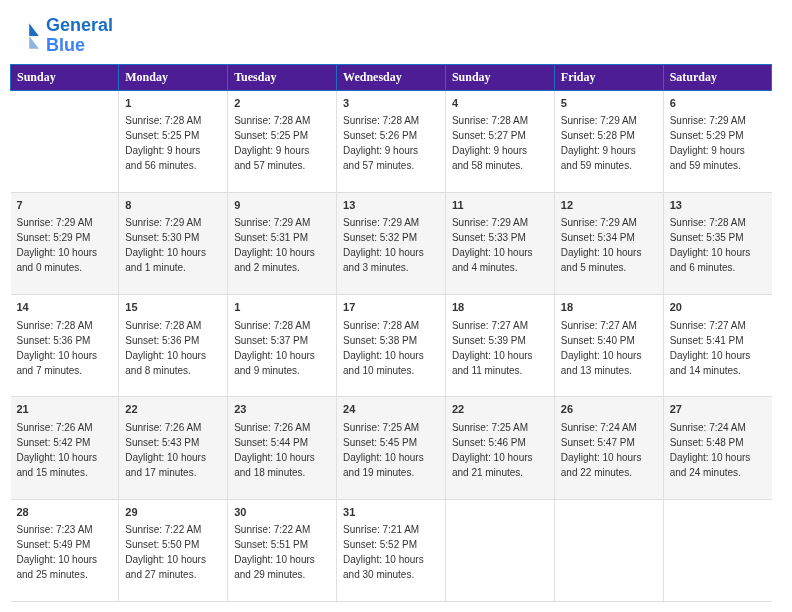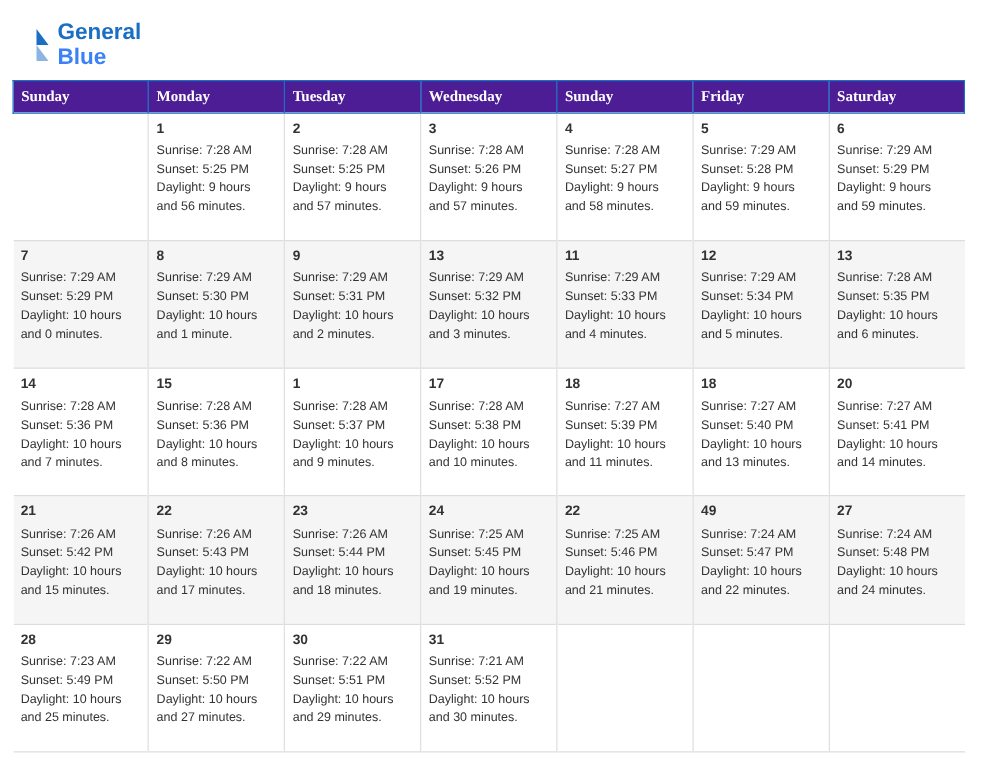--- a/index.html
+++ b/index.html
@@ -236,21 +236,21 @@
 Daylight: 10 hours
 and 18 minutes.</span></td>
           <td><span class="day-num">24</span><span class="cell-content">Sunrise: 7:25 AM
 Sunset: 5:45 PM
 Daylight: 10 hours
 and 19 minutes.</span></td>
           <td><span class="day-num">22</span><span class="cell-content">Sunrise: 7:25 AM
 Sunset: 5:46 PM
 Daylight: 10 hours
 and 21 minutes.</span></td>
-          <td><span class="day-num">49</span><span class="cell-content">Sunrise: 7:24 AM
+          <td><span class="day-num">26</span><span class="cell-content">Sunrise: 7:24 AM
 Sunset: 5:47 PM
 Daylight: 10 hours
 and 22 minutes.</span></td>
           <td><span class="day-num">27</span><span class="cell-content">Sunrise: 7:24 AM
 Sunset: 5:48 PM
 Daylight: 10 hours
 and 24 minutes.</span></td>
         </tr>
         <tr>
           <td><span class="day-num">28</span><span class="cell-content">Sunrise: 7:23 AM

